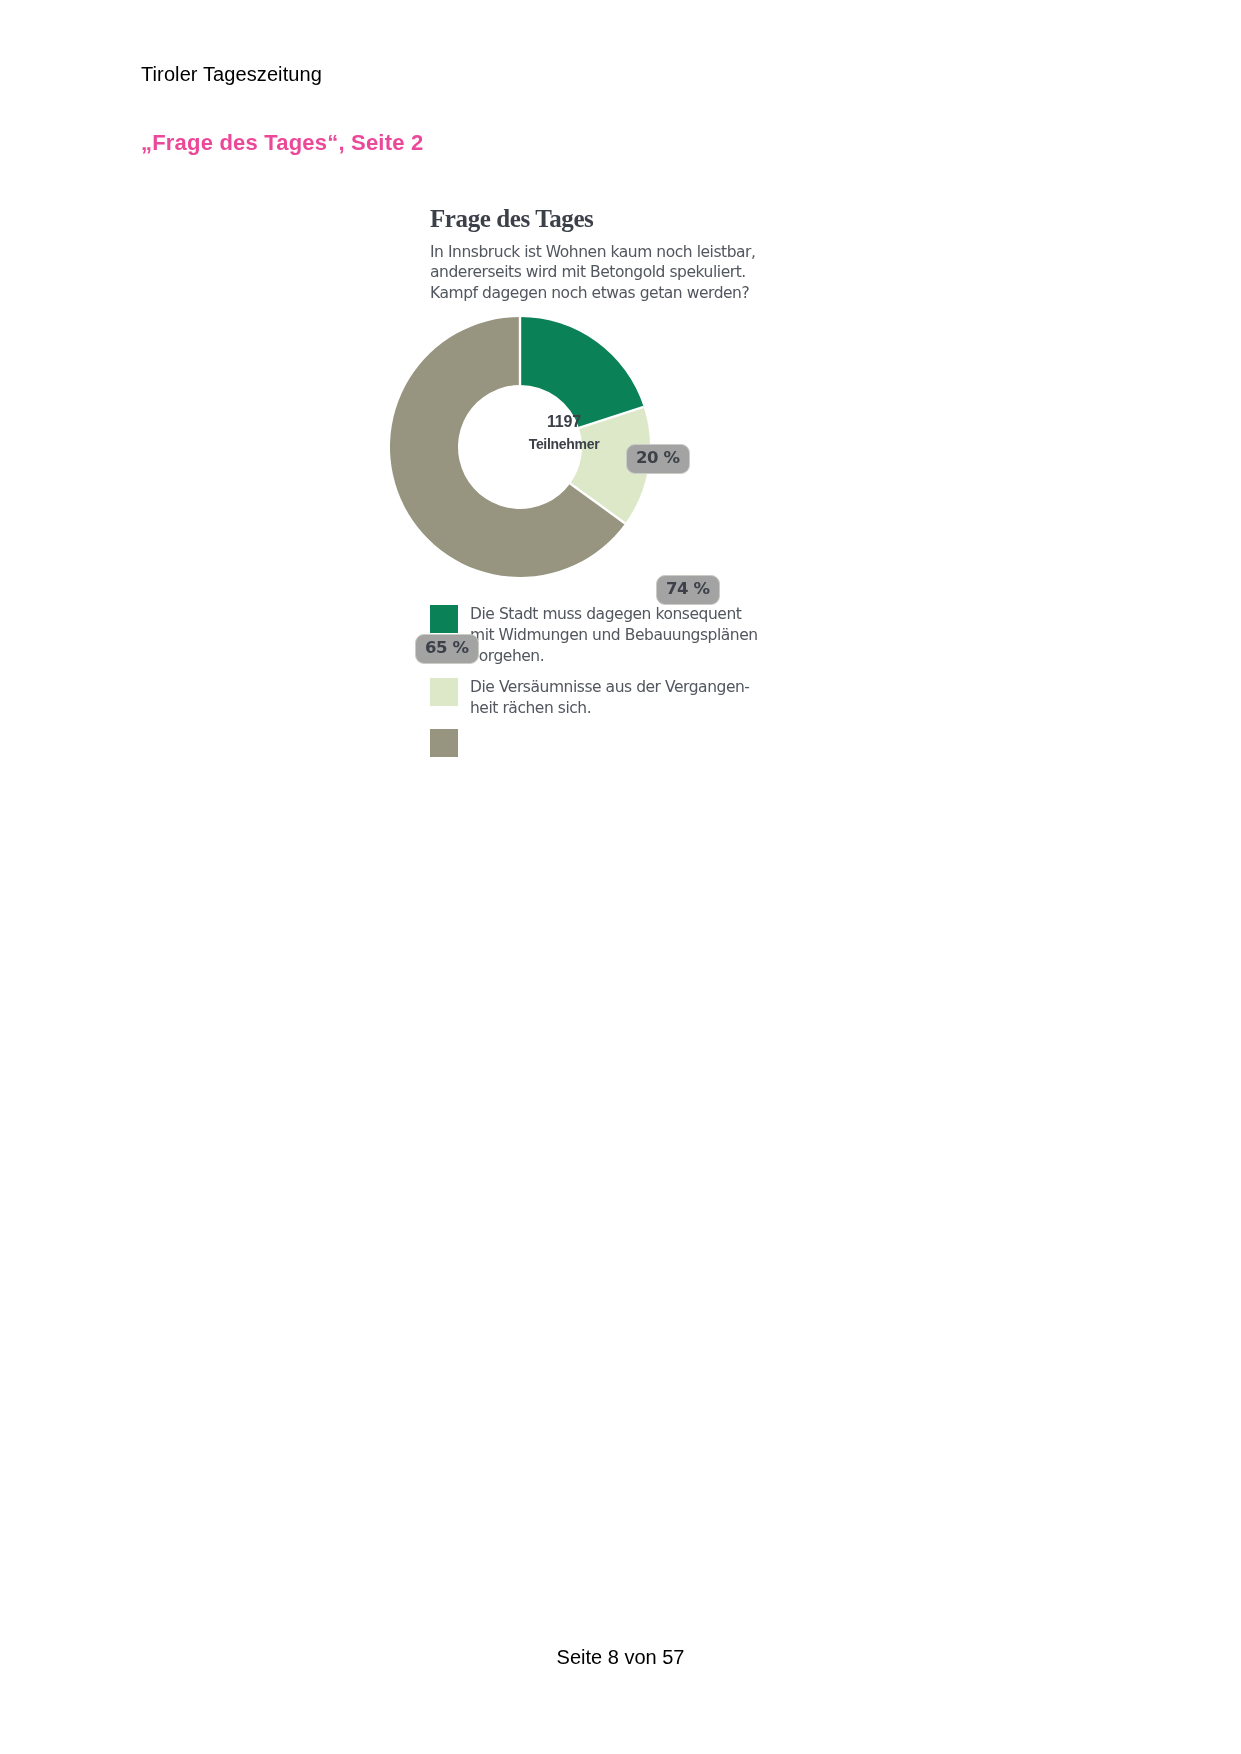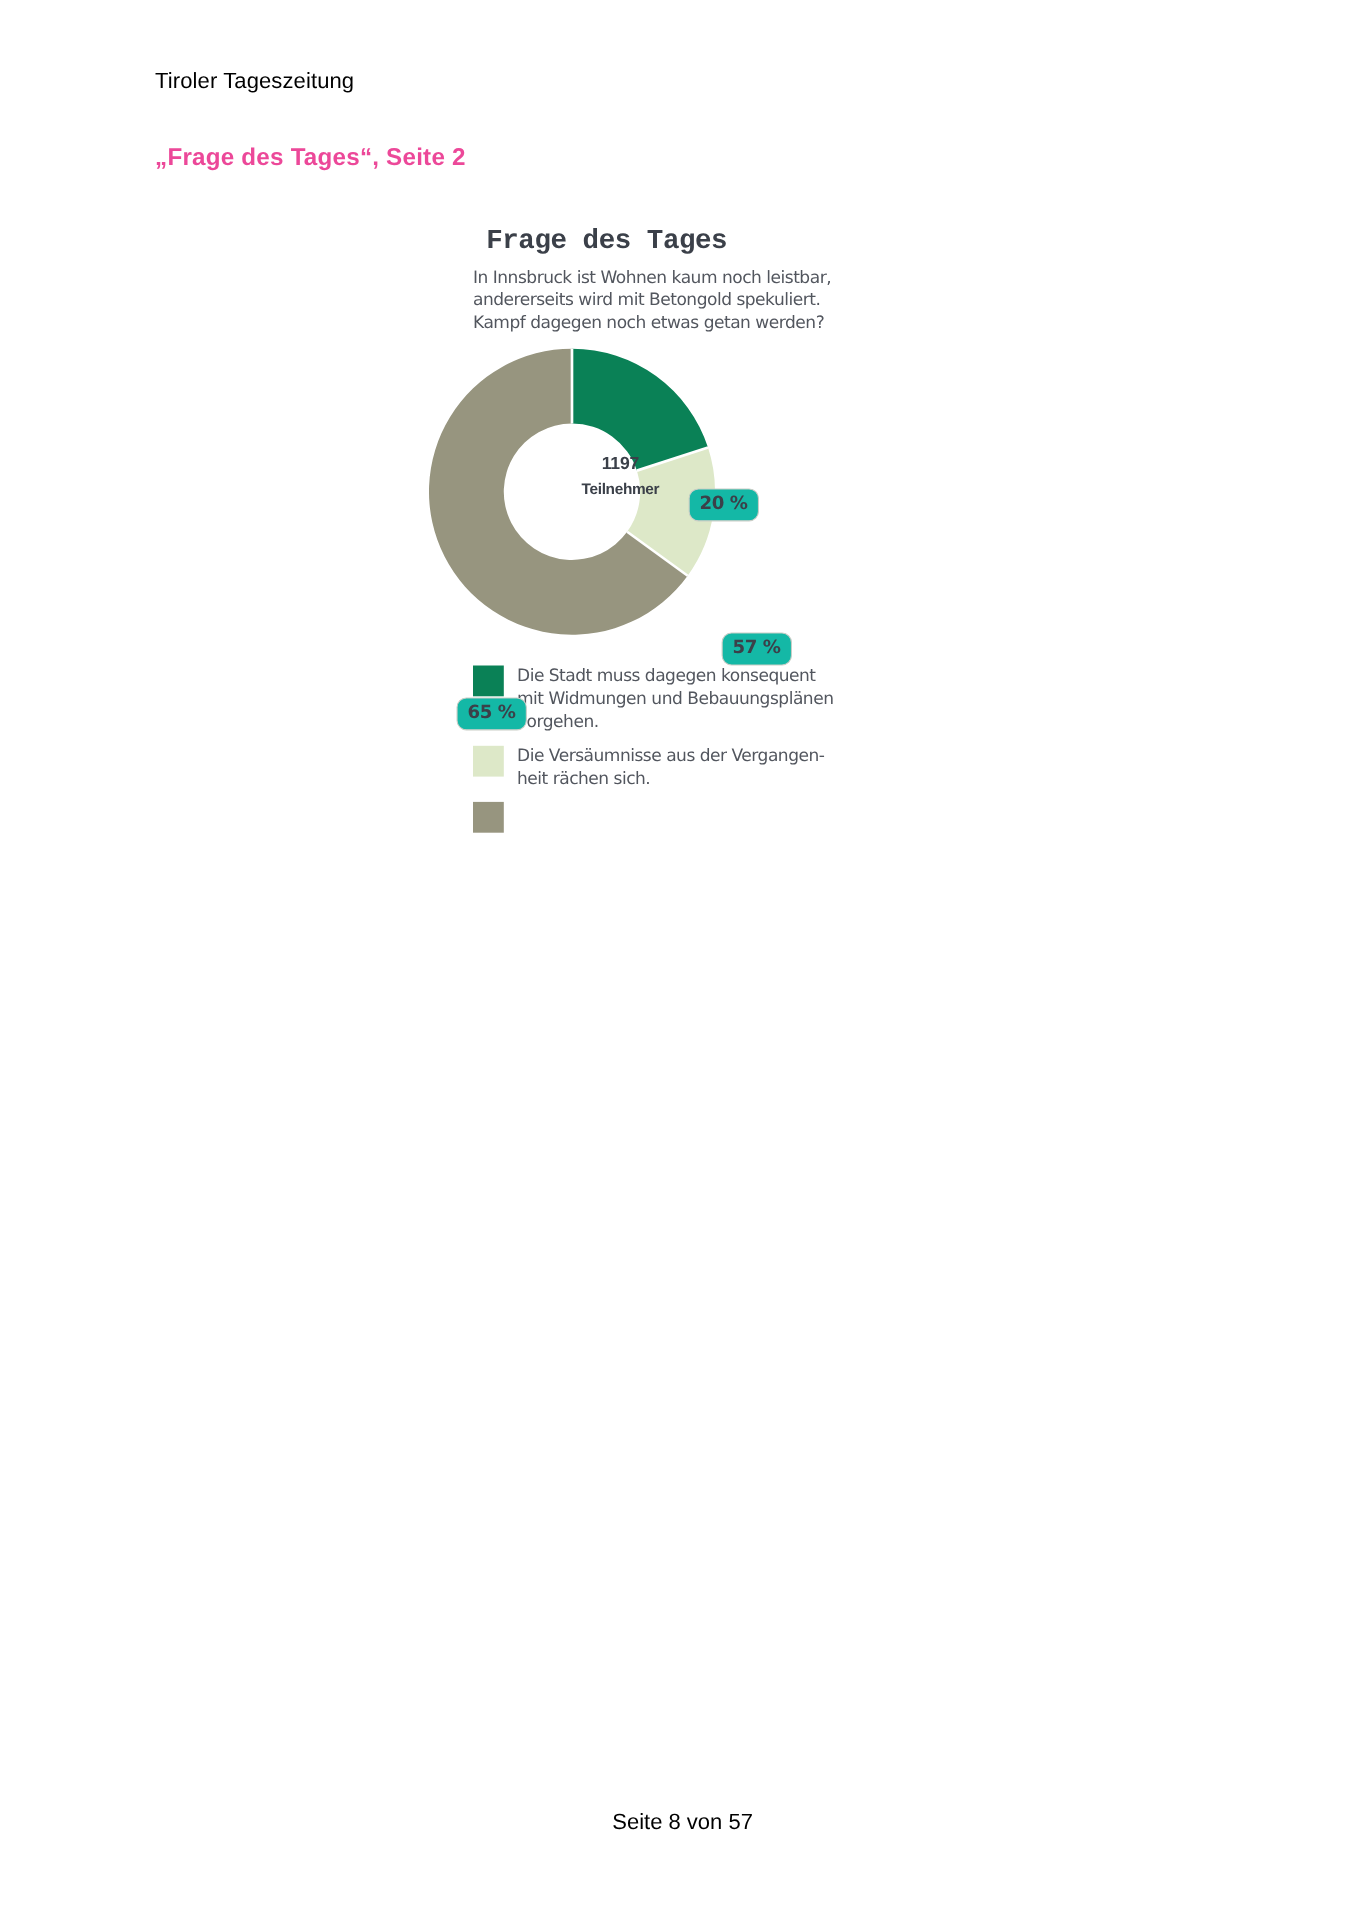--- a/index.html
+++ b/index.html
@@ -36,26 +36,26 @@
 
   
   .infographic {
     position: absolute;
     left: 430px;
     top: 205px;
     width: 330px;
   }
 
   .chart-title {
-    font-family: Liberation Mono, monospace;
+    font-family: Liberation Serif, serif;
     font-size: 25px;
     font-weight: bold;
     color: #3b4049;
     letter-spacing: -0.4px;
-    margin: 0 0 9px 12px;
+    margin: 0 0 9px 0;
     line-height: 1.1;
   }
 
   .chart-question {
     font-family: "DejaVu Sans", sans-serif;
     font-size: 15.5px;
     color: #52565e;
     line-height: 1.33;
     letter-spacing: -0.45px;
     margin: 0;
@@ -92,21 +92,21 @@
   }
   .center-unit {
     font-size: 14px;
     font-weight: bold;
     letter-spacing: -0.3px;
     margin-top: 5px;
   }
 
   .callout {
     position: absolute;
-    background: #14b8a6;
+    background: #a3a3a3;
     border: 1.4px solid #c9cdc6;
     border-radius: 9px;
     font-family: "DejaVu Sans", sans-serif;
     font-size: 16.5px;
     font-weight: bold;
     color: #3b4049;
     letter-spacing: -0.4px;
     padding: 4px 9px 5px 9px;
     white-space: nowrap;
     line-height: 1.15;
@@ -183,21 +183,21 @@
         <line x1="50.14" y1="36.44" x2="105.15" y2="76.42" stroke="#ffffff" stroke-width="2.4"></line>
       </g>
     </svg>
 
     <div class="center-label">
       <div class="center-count">1197</div>
       <div class="center-unit">Teilnehmer</div>
     </div>
 
     <div class="callout callout-20">20 %</div>
-    <div class="callout callout-15">57 %</div>
+    <div class="callout callout-15">74 %</div>
     <div class="callout callout-65">65 %</div>
   </div>
 
   <div class="legend">
 
     <div class="legend-row">
       <div class="legend-swatch" style="background:#0a8156"></div>
       <div class="legend-text">
         <div>Die Stadt muss dagegen konsequent</div>
         <div>mit Widmungen und Bebauungsplänen</div>

